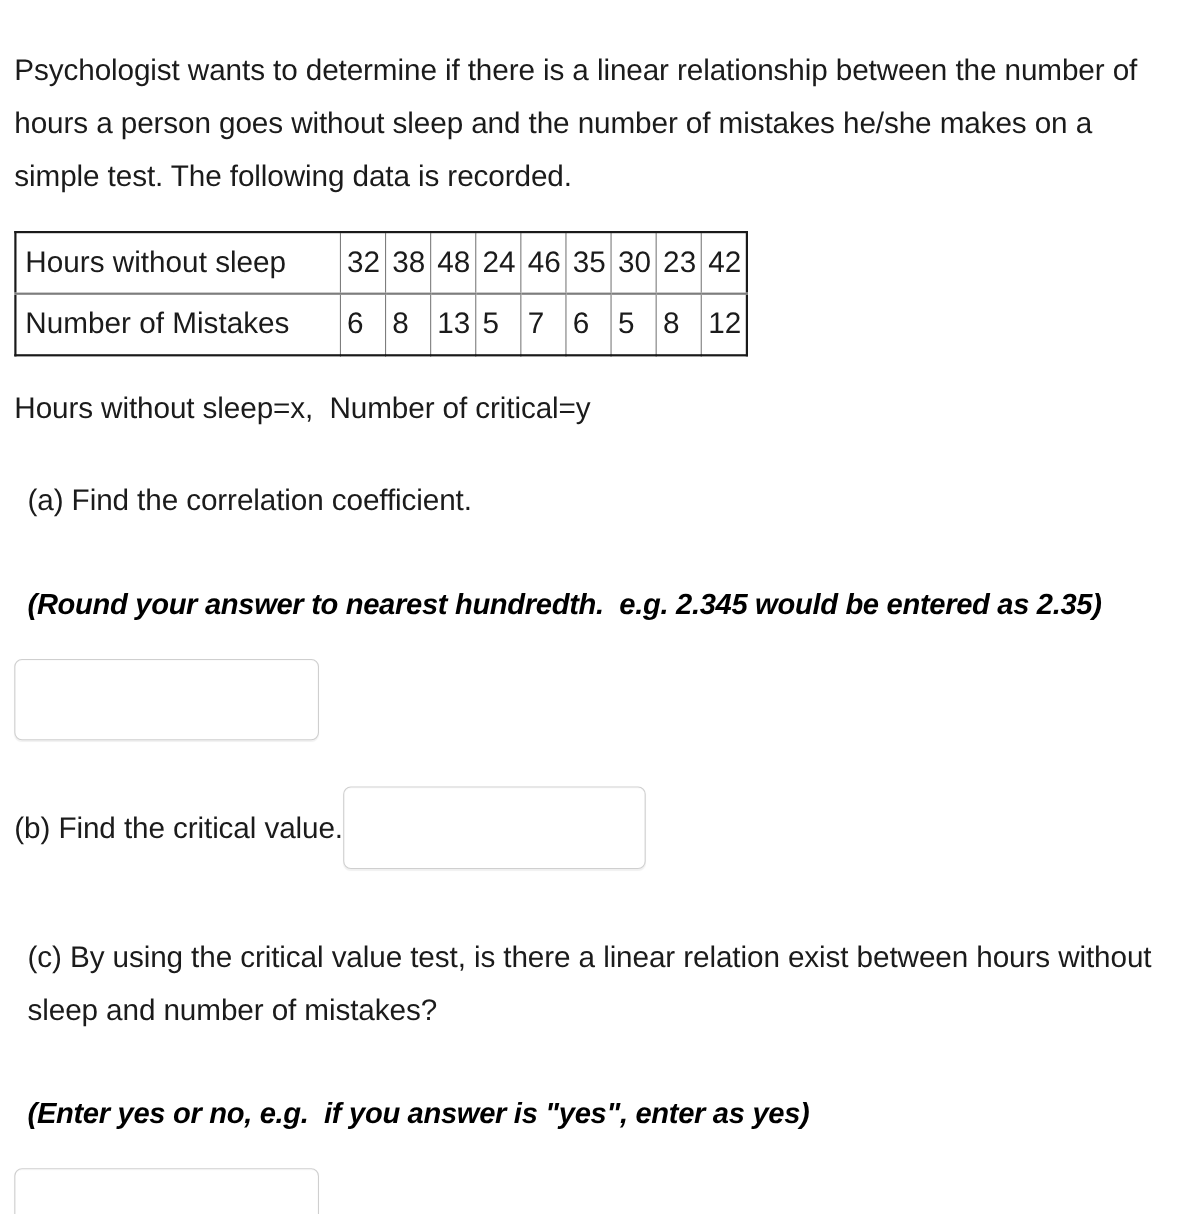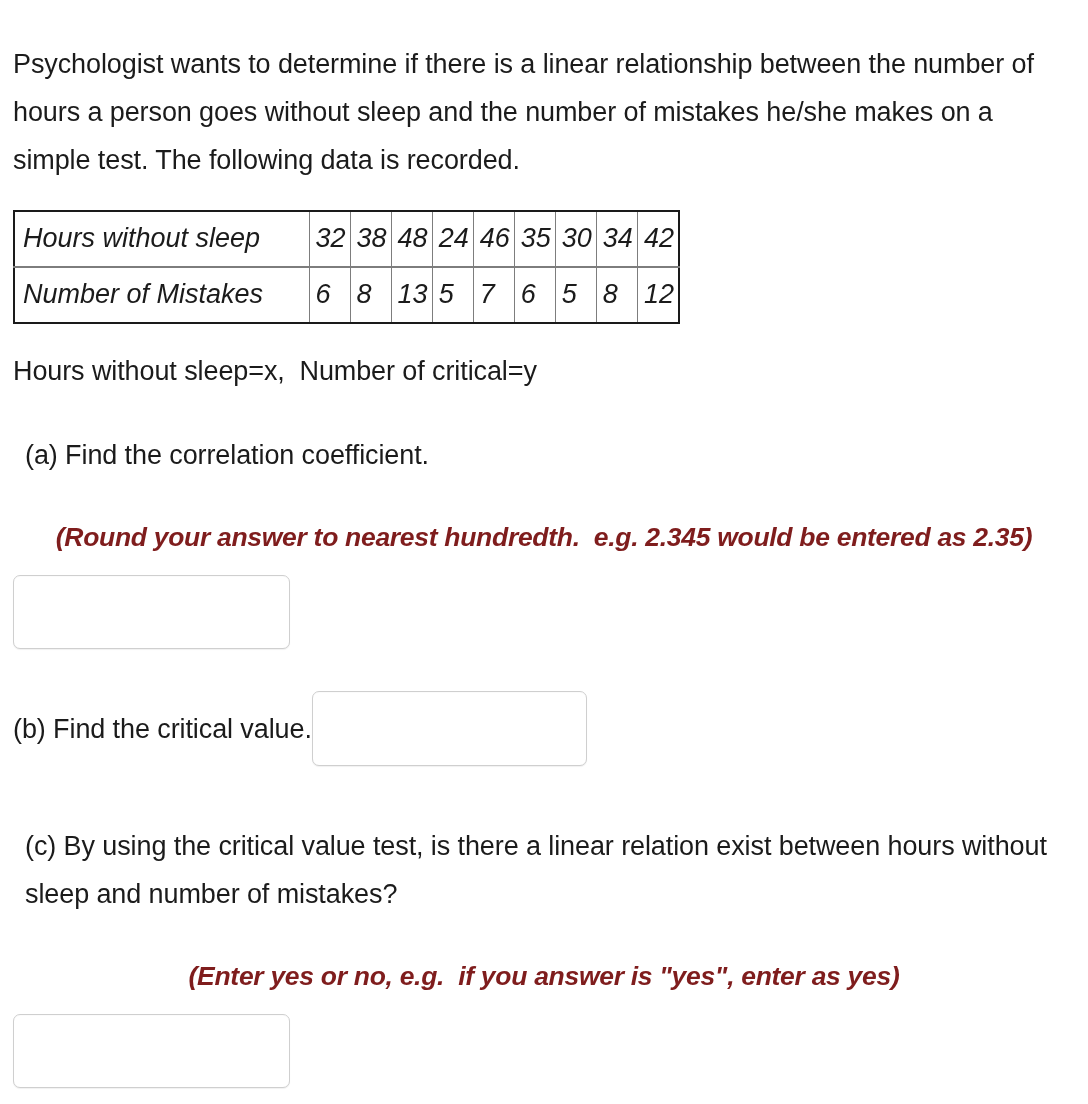--- a/index.html
+++ b/index.html
@@ -53,30 +53,28 @@
   .gap-c        { height: 44px; }
   .gap-note-c   { height: 24px; }
   .gap-after-c  { height: 16px; }
 
   .note {
     font-weight: bold;
     font-style: italic;
     font-size: 26.5px;
     line-height: 44px;
     letter-spacing: -0.3px;
-    color: #7f1d1d;
-    margin: 0;
+    color: #000000;
+    margin: 12px;
     white-space: pre;
-    text-align: center;
   }
 
   
   .data-table-wrap {
     margin: 0 0 0 0;
-    font-style: italic;
   }
   table.data-table {
     border-collapse: collapse;
     border: 2px solid #1a1a1a;
     table-layout: fixed;
     background: #ffffff;
   }
   table.data-table td {
     border-right: 1px solid #7d7d7d;
     border-bottom: 0;
@@ -145,21 +143,21 @@
       <tbody>
         <tr class="row-top">
           <td class="label-cell">Hours without sleep</td>
           <td>32</td>
           <td>38</td>
           <td>48</td>
           <td>24</td>
           <td>46</td>
           <td>35</td>
           <td>30</td>
-          <td>34</td>
+          <td>23</td>
           <td>42</td>
         </tr>
         <tr>
           <td class="label-cell">Number of Mistakes</td>
           <td>6</td>
           <td>8</td>
           <td>13</td>
           <td>5</td>
           <td>7</td>
           <td>6</td>

